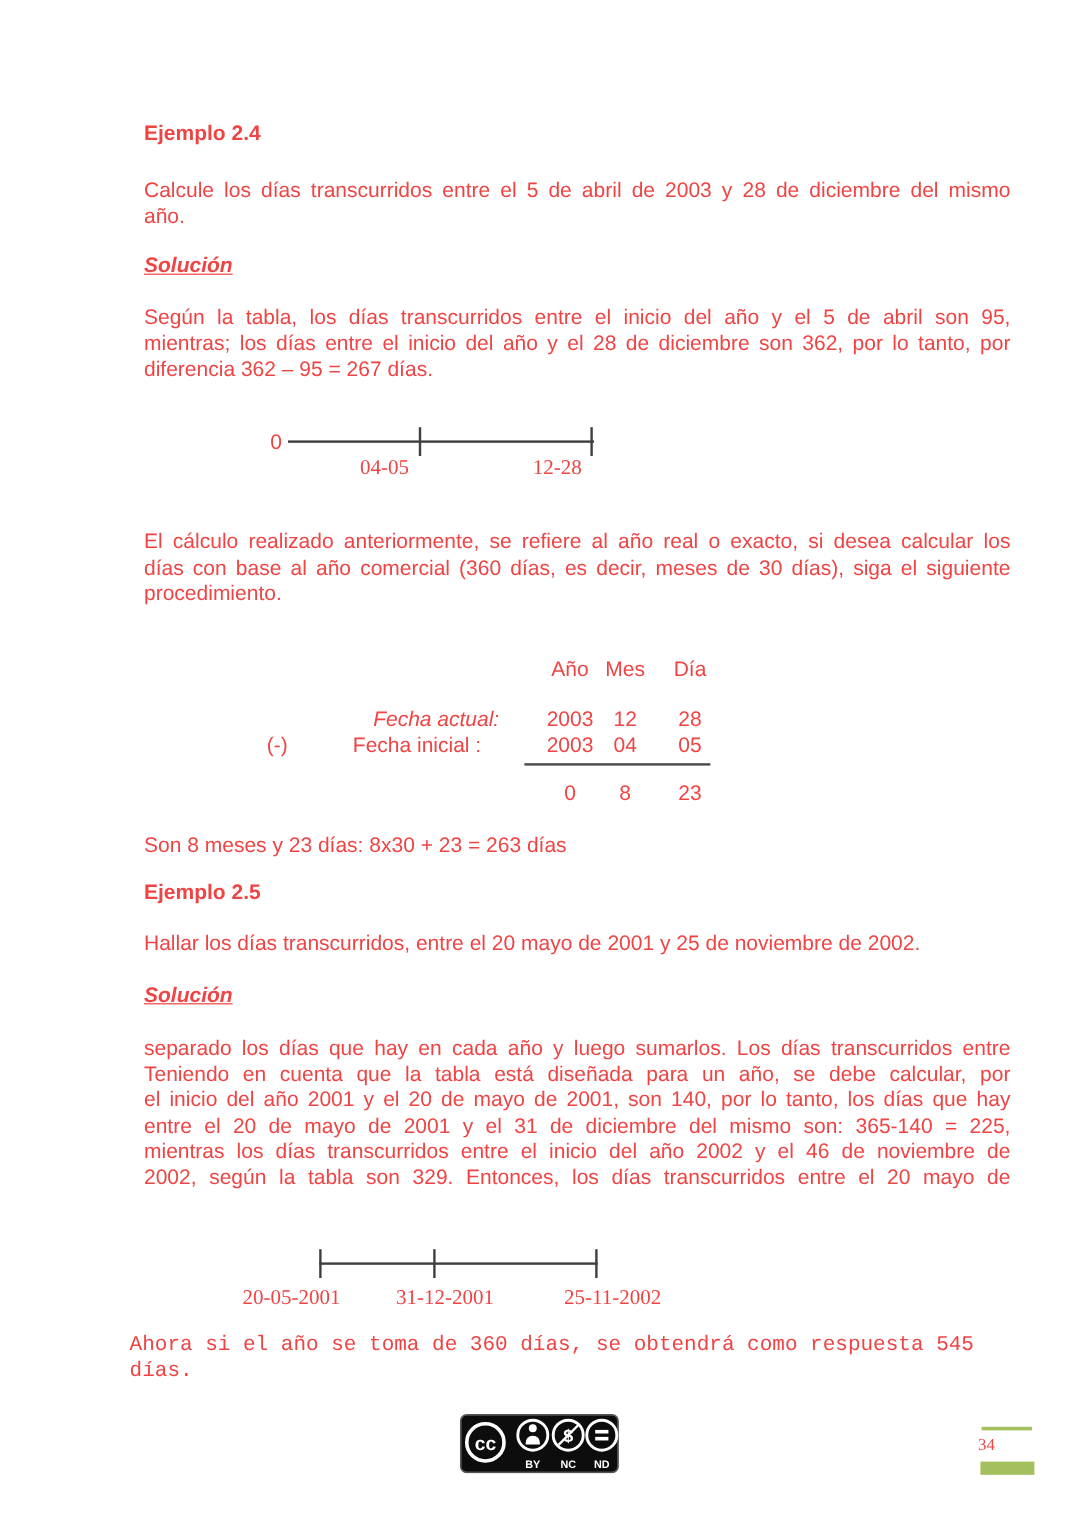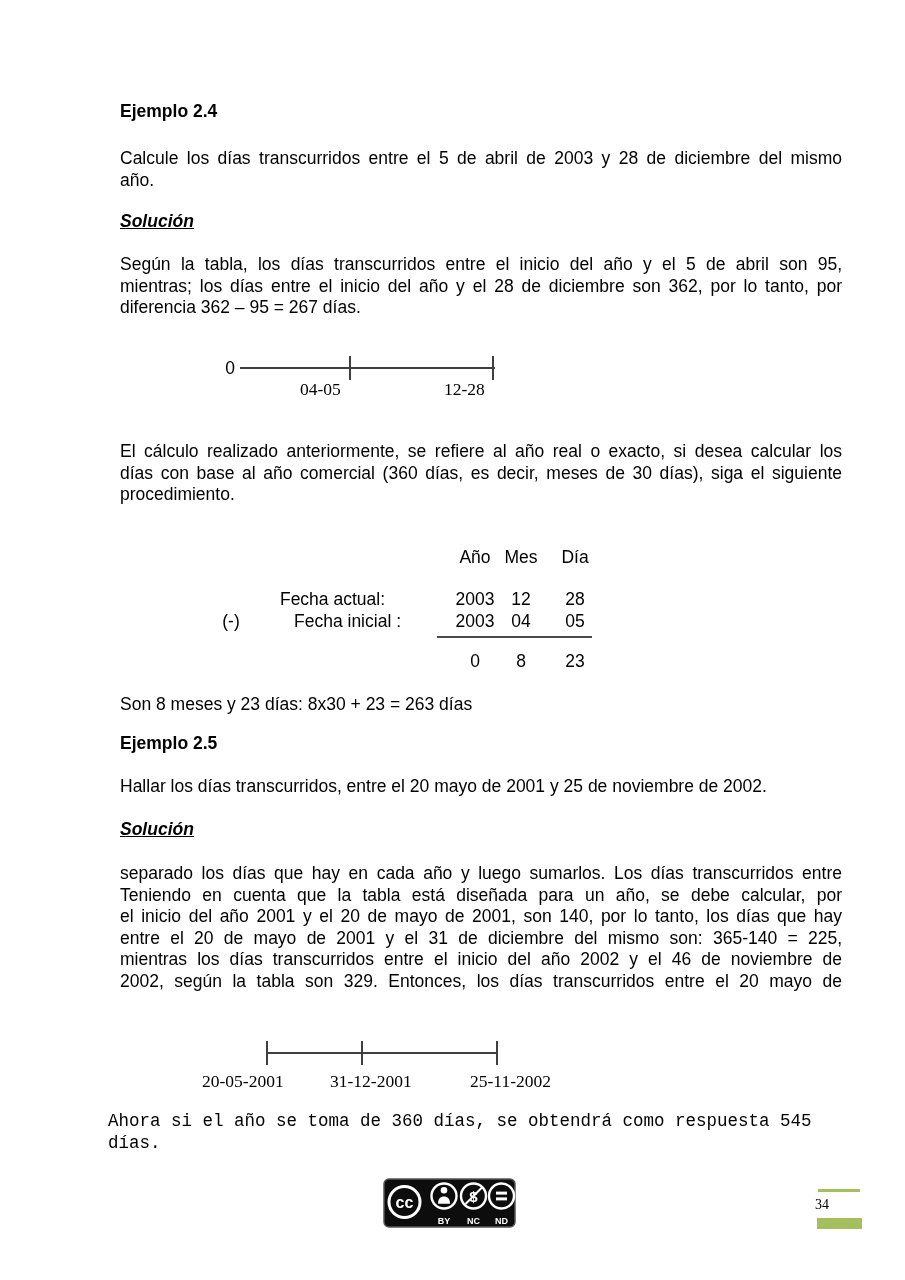--- a/index.html
+++ b/index.html
@@ -1,18 +1,18 @@
 <!DOCTYPE html>
 <html style="--accent: #a4c05e;"><head>
 <meta charset="utf-8">
 <style>
   html,body{margin:0;padding:0;background:#ffffff;}
   .page{
     position:relative;width:905px;height:1280px;background:#ffffff;overflow:hidden;
-    font-family:"Liberation Sans",sans-serif;font-size:17.5px;line-height:21.5px;color:#000000;
+    font-family:"Liberation Sans",sans-serif;font-size:17.5px;line-height:21.5px;color:#ef4444;
   }
   .abs{position:absolute;}
   .bold{font-weight:bold;}
   .sol{font-weight:bold;font-style:italic;text-decoration:underline;}
   .jp{width:722px;}
   .jp .jl{text-align:justify;text-align-last:justify;height:21.5px;}
   .jp .ll{text-align:left;height:21.5px;}
   .tl-line{position:absolute;height:2px;background:#3f3f3f;}
   .tick{position:absolute;width:2px;height:24px;background:#3f3f3f;}
   .tl-label{position:absolute;width:100px;font-family:Liberation Serif, serif;}
@@ -56,21 +56,21 @@
     <div class="jl">El cálculo realizado anteriormente, se refiere al año real o exacto, si desea calcular los</div>
     <div class="jl">días con base al año comercial (360 días, es decir, meses de 30 días), siga el siguiente</div>
     <div class="ll">procedimiento.</div>
   </div>
 
   <div>
     <div class="cell num" style="top:547px;left:449px;width:52px;">Año</div>
     <div class="cell num" style="top:547px;left:500px;width:42px;">Mes</div>
     <div class="cell num" style="top:547px;left:555px;width:40px;">Día</div>
 
-    <div class="cell rlabel" style="top:589px;left:224px;width:161px;">Fecha actual:</div>
+    <div class="cell rlabel" style="top:589px;left:255px;width:161px;font-style:italic;">Fecha actual:</div>
     <div class="cell num" style="top:589px;left:449px;width:52px;">2003</div>
     <div class="cell num" style="top:589px;left:500px;width:42px;">12</div>
     <div class="cell num" style="top:589px;left:555px;width:40px;">28</div>
 
     <div class="cell num" style="top:611px;left:218px;width:26px;">(-)</div>
     <div class="cell rlabel" style="top:611px;left:240px;width:161px;">Fecha inicial :</div>
     <div class="cell num" style="top:611px;left:449px;width:52px;">2003</div>
     <div class="cell num" style="top:611px;left:500px;width:42px;">04</div>
     <div class="cell num" style="top:611px;left:555px;width:40px;">05</div>
 

